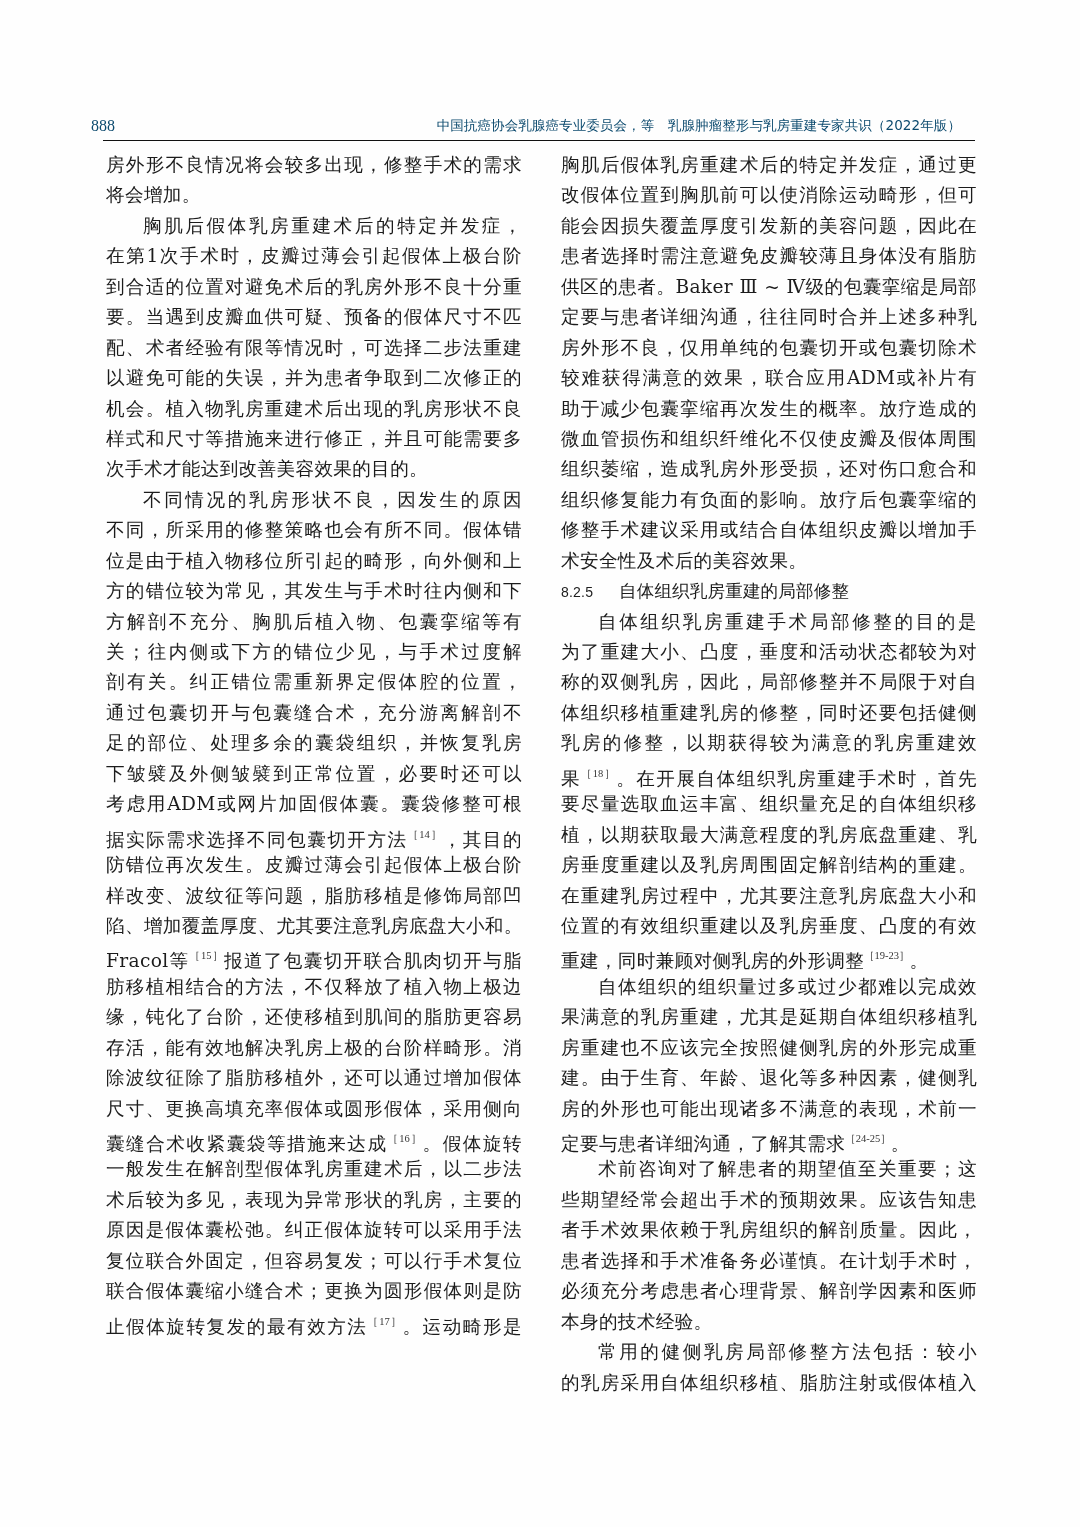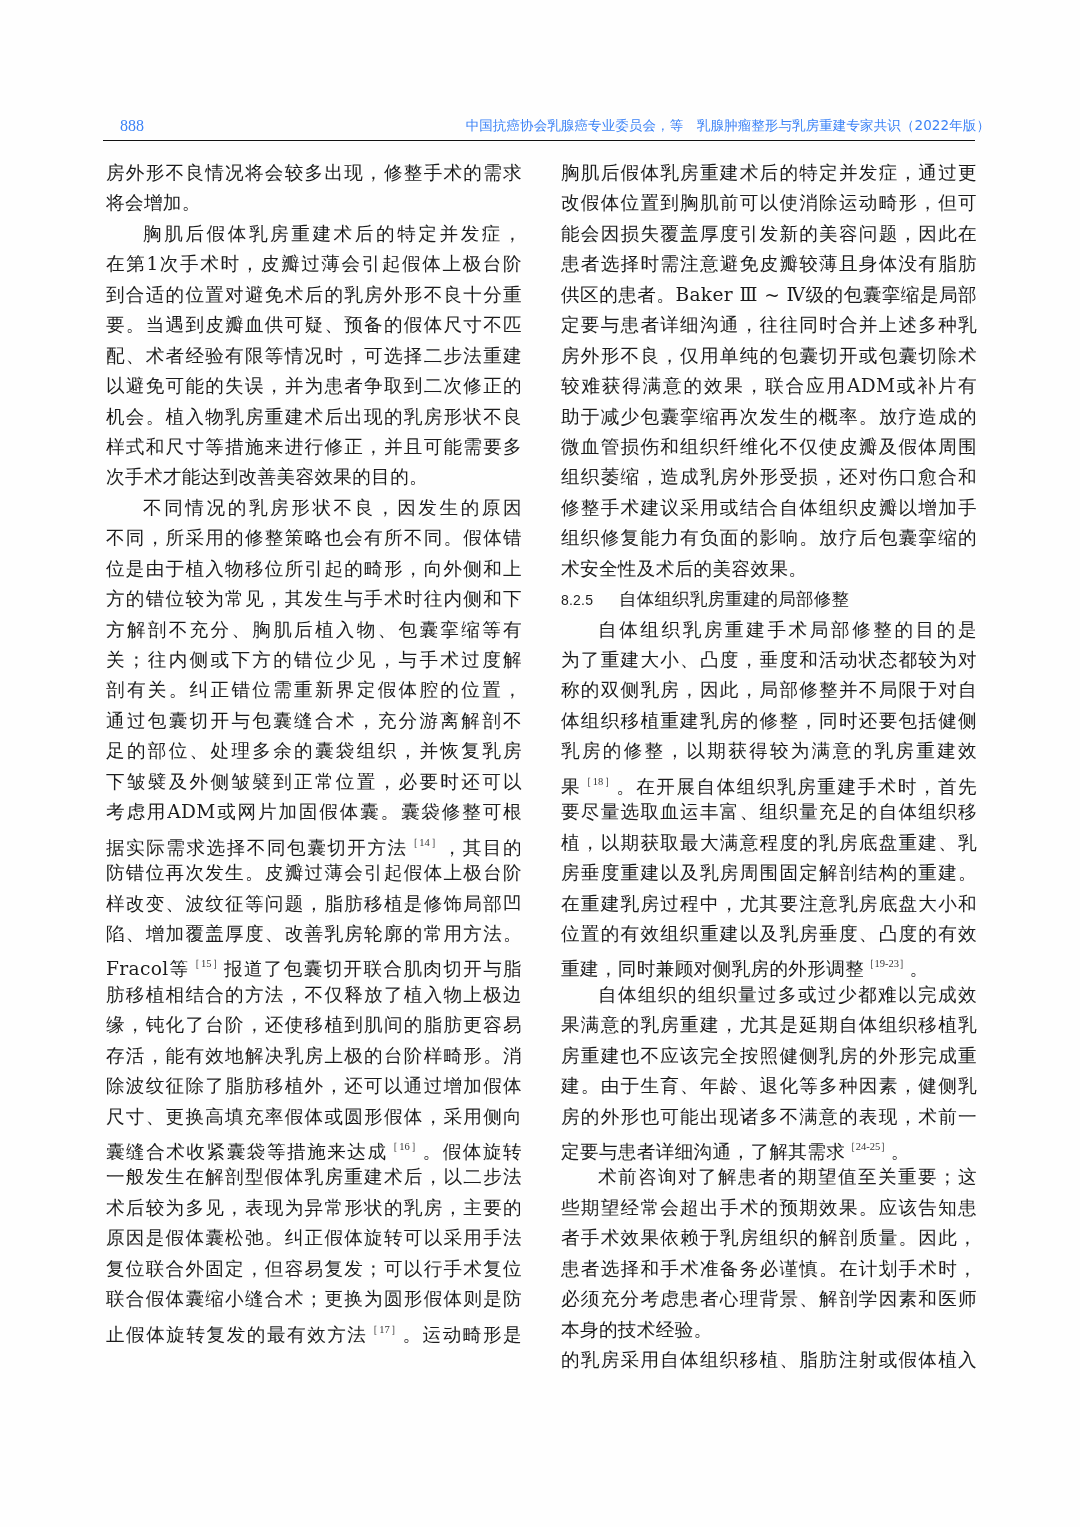--- a/index.html
+++ b/index.html
@@ -1,24 +1,24 @@
 <!DOCTYPE html>
 <html><head>
 <meta charset="utf-8">
 <style>
   html, body { margin: 0; padding: 0; background: #ffffff; }
   body { width: 1080px; height: 1527px; position: relative; overflow: hidden;
          font-family: "DejaVu Serif", "Liberation Serif", serif; color: #1a1a1a; }
   .page { position: absolute; left: 0; top: 0; width: 1080px; height: 1527px; background: #fefefe; }
-  .running-header { position: absolute; left: 118px; top: 116px; width: 872px; height: 22px;
-                    font-family: "DejaVu Sans", "Liberation Sans", sans-serif; font-size: 14px; color: #3b82f6; }
+  .running-header { position: absolute; left: 89px; top: 116px; width: 872px; height: 22px;
+                    font-family: "DejaVu Sans", "Liberation Sans", sans-serif; font-size: 14px; color: #0c4a6e; }
   .page-number { position: absolute; left: 2px; top: 1px; font-family: "Liberation Serif", serif; font-size: 16px; }
   .journal-title { position: absolute; right: 0; top: 1px; font-size: 13.5px; letter-spacing: 0.1px; white-space: nowrap; }
   .header-rule { position: absolute; left: 103px; top: 140px; width: 872px; height: 0; border-top: 1.5px solid #111; }
-  .column { position: absolute; top: 150px; width: 416px; margin-top: 8px; }
+  .column { position: absolute; top: 150px; width: 416px; }
   .col-left { left: 106px; }
   .col-right { left: 561px; }
   .line { height: 30.45px; line-height: 30.45px; font-size: 18.6px; white-space: nowrap;
           font-family: "DejaVu Serif", "Liberation Serif", serif; color: #1c1c1c; letter-spacing: 0.35px; overflow: visible; }
   .line.justify { text-align: justify; text-align-last: justify; }
   .line.indent { padding-left: 37px; }
   .sup { font-size: 10.5px; vertical-align: 8px; letter-spacing: 0; color: #333; font-family: Liberation Serif, serif; }
   .section-heading { font-family: "DejaVu Sans", "Liberation Sans", sans-serif; font-size: 17.5px; letter-spacing: 0.2px; }
   .section-num { display: inline-block; width: 58px; font-family: Liberation Sans, sans-serif; font-size: 14px; }
 </style>
@@ -51,21 +51,21 @@
       <div class="line justify"><span>方解剖不充分、胸肌后植入物、包囊挛缩等有</span></div>
       <div class="line justify"><span>关；往内侧或下方的错位少见，与手术过度解</span></div>
       <div class="line justify"><span>剖有关。纠正错位需重新界定假体腔的位置，</span></div>
       <div class="line justify"><span>通过包囊切开与包囊缝合术，充分游离解剖不</span></div>
       <div class="line justify"><span>足的部位、处理多余的囊袋组织，并恢复乳房</span></div>
       <div class="line justify"><span>下皱襞及外侧皱襞到正常位置，必要时还可以</span></div>
       <div class="line justify"><span>考虑用ADM或网片加固假体囊。囊袋修整可根</span></div>
       <div class="line justify"><span>据实际需求选择不同包囊切开方法</span><span class="sup">［14］</span><span>，其目的</span></div>
       <div class="line justify"><span>防错位再次发生。皮瓣过薄会引起假体上极台阶</span></div>
       <div class="line justify"><span>样改变、波纹征等问题，脂肪移植是修饰局部凹</span></div>
-      <div class="line justify"><span>陷、增加覆盖厚度、改善乳房轮廓的常用方法。</span></div>
+      <div class="line justify"><span>陷、增加覆盖厚度、尤其要注意乳房底盘大小和。</span></div>
       <div class="line justify"><span>Fracol等</span><span class="sup">［15］</span><span>报道了包囊切开联合肌肉切开与脂</span></div>
       <div class="line justify"><span>肪移植相结合的方法，不仅释放了植入物上极边</span></div>
       <div class="line justify"><span>缘，钝化了台阶，还使移植到肌间的脂肪更容易</span></div>
       <div class="line justify"><span>存活，能有效地解决乳房上极的台阶样畸形。消</span></div>
       <div class="line justify"><span>除波纹征除了脂肪移植外，还可以通过增加假体</span></div>
       <div class="line justify"><span>尺寸、更换高填充率假体或圆形假体，采用侧向</span></div>
       <div class="line justify"><span>囊缝合术收紧囊袋等措施来达成</span><span class="sup">［16］</span><span>。假体旋转</span></div>
       <div class="line justify"><span>一般发生在解剖型假体乳房重建术后，以二步法</span></div>
       <div class="line justify"><span>术后较为多见，表现为异常形状的乳房，主要的</span></div>
       <div class="line justify"><span>原因是假体囊松弛。纠正假体旋转可以采用手法</span></div>
@@ -80,22 +80,22 @@
         <div class="line justify"><span>改假体位置到胸肌前可以使消除运动畸形，但可</span></div>
         <div class="line justify"><span>能会因损失覆盖厚度引发新的美容问题，因此在</span></div>
         <div class="line justify"><span>患者选择时需注意避免皮瓣较薄且身体没有脂肪</span></div>
         <div class="line justify"><span>供区的患者。Baker Ⅲ ~ Ⅳ级的包囊挛缩是局部</span></div>
         <div class="line justify"><span>定要与患者详细沟通，往往同时合并上述多种乳</span></div>
         <div class="line justify"><span>房外形不良，仅用单纯的包囊切开或包囊切除术</span></div>
         <div class="line justify"><span>较难获得满意的效果，联合应用ADM或补片有</span></div>
         <div class="line justify"><span>助于减少包囊挛缩再次发生的概率。放疗造成的</span></div>
         <div class="line justify"><span>微血管损伤和组织纤维化不仅使皮瓣及假体周围</span></div>
         <div class="line justify"><span>组织萎缩，造成乳房外形受损，还对伤口愈合和</span></div>
+        <div class="line justify"><span>组织修复能力有负面的影响。放疗后包囊挛缩的</span></div>
         <div class="line justify"><span>修整手术建议采用或结合自体组织皮瓣以增加手</span></div>
-        <div class="line justify"><span>组织修复能力有负面的影响。放疗后包囊挛缩的</span></div>
         <div class="line"><span>术安全性及术后的美容效果。</span></div>
       </div>
     <div class="line section-heading">
       <span class="section-num">8.2.5</span><span>自体组织乳房重建的局部修整</span>
     </div>
     <div id="right-bottom">
         <div class="line justify indent"><span>自体组织乳房重建手术局部修整的目的是</span></div>
         <div class="line justify"><span>为了重建大小、凸度，垂度和活动状态都较为对</span></div>
         <div class="line justify"><span>称的双侧乳房，因此，局部修整并不局限于对自</span></div>
         <div class="line justify"><span>体组织移植重建乳房的修整，同时还要包括健侧</span></div>
@@ -112,16 +112,17 @@
         <div class="line justify"><span>房重建也不应该完全按照健侧乳房的外形完成重</span></div>
         <div class="line justify"><span>建。由于生育、年龄、退化等多种因素，健侧乳</span></div>
         <div class="line justify"><span>房的外形也可能出现诸多不满意的表现，术前一</span></div>
         <div class="line"><span>定要与患者详细沟通，了解其需求</span><span class="sup">［24-25］</span><span>。</span></div>
         <div class="line justify indent"><span>术前咨询对了解患者的期望值至关重要；这</span></div>
         <div class="line justify"><span>些期望经常会超出手术的预期效果。应该告知患</span></div>
         <div class="line justify"><span>者手术效果依赖于乳房组织的解剖质量。因此，</span></div>
         <div class="line justify"><span>患者选择和手术准备务必谨慎。在计划手术时，</span></div>
         <div class="line justify"><span>必须充分考虑患者心理背景、解剖学因素和医师</span></div>
         <div class="line"><span>本身的技术经验。</span></div>
+        <div class="line justify indent"><span>常用的健侧乳房局部修整方法包括：较小</span></div>
         <div class="line justify"><span>的乳房采用自体组织移植、脂肪注射或假体植入</span></div>
       </div>
   </div>
 </div>
 
 </body></html>

